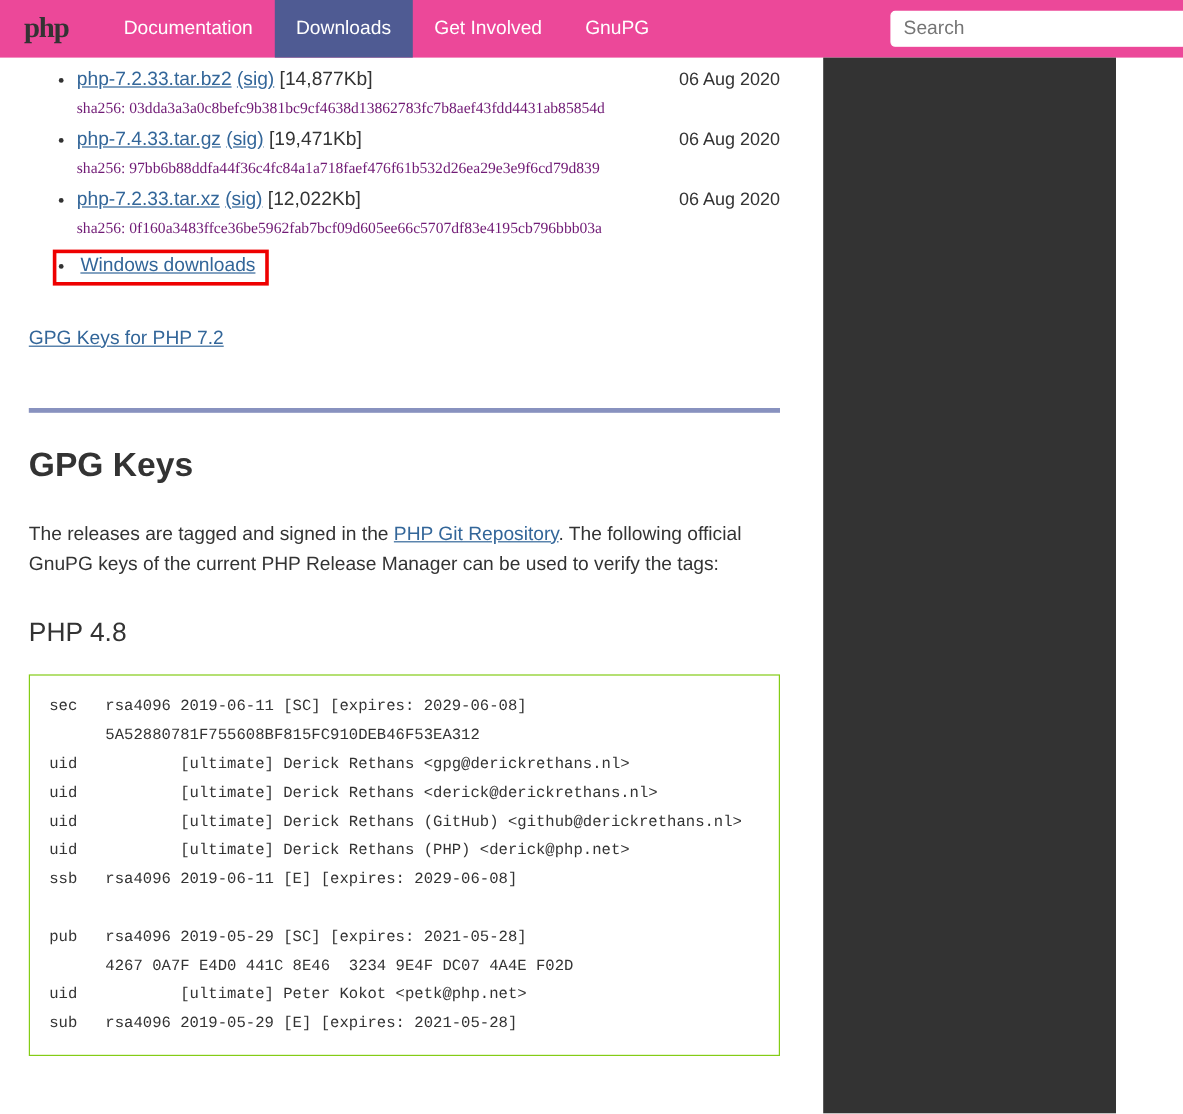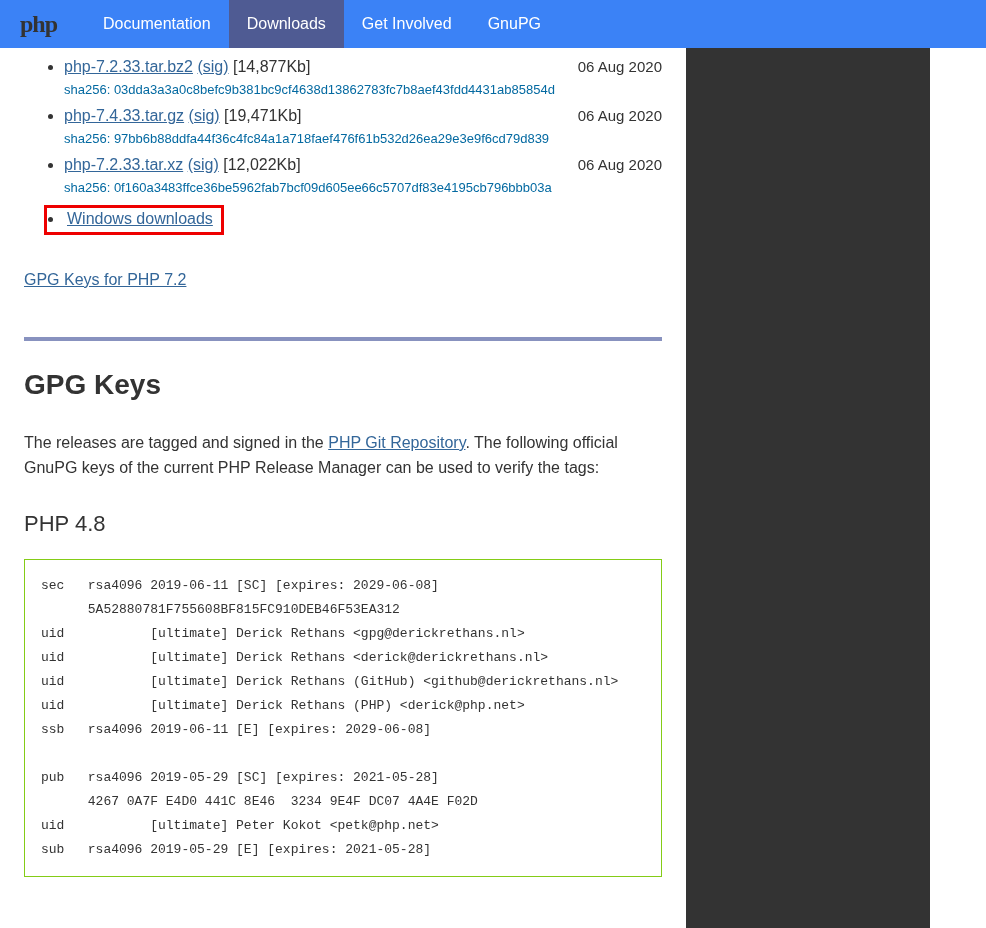--- a/index.html
+++ b/index.html
@@ -4,21 +4,21 @@
   <style>
     * { margin: 0; padding: 0; box-sizing: border-box; }
     body {
       font-family: "Helvetica Neue", Helvetica, Arial, sans-serif;
       font-size: 16px;
       color: #333;
       background: #fff;
       width: 986px;
     }
     .topnav {
-      background: #3b82f6;
+      background: #ec4899;
       height: 48px;
       display: flex;
       align-items: center;
       padding: 0 0 0 20px;
     }
     .logo {
       font-family: Georgia, serif;
       font-weight: bold;
       font-size: 24px;
       color: #333;
@@ -49,21 +49,21 @@
       padding: 4px 10px;
       font-size: 16px;
       color: #777;
       outline: none;
     }
     .page-wrap {
       display: flex;
     }
     .main-col {
       width: 686px;
-      padding: 10px 0 0 0;
+      padding: 10px 12px 0 0;
     }
     .content {
       padding: 0 24px 30px 24px;
     }
     .sidebar {
       width: 244px;
       background: #333;
       min-height: 880px;
     }
     ul.files {
@@ -86,23 +86,23 @@
       white-space: nowrap;
       text-align: right;
       margin-left: 40px;
     }
     a.link {
       color: #369;
       text-decoration: underline;
     }
     .size { color: #333; }
     .sha {
-      font-family: Liberation Sans, sans-serif;
+      font-family: Liberation Serif, serif;
       font-size: 13px;
-      color: #0369a1;
+      color: #701a75;
       margin-top: 6px;
       margin-bottom: 10px;
     }
     .highlight-box {
       border: 3px solid #e00;
       display: inline-block;
       padding: 2px 8px 4px 0;
       margin-left: -20px;
       padding-left: 20px;
     }
@@ -146,20 +146,23 @@
   </style>
 </head>
 <body>
 
 <div class="topnav">
   <div class="logo">php</div>
   <div class="nav-item">Documentation</div>
   <div class="nav-item active">Downloads</div>
   <div class="nav-item">Get Involved</div>
   <div class="nav-item">GnuPG</div>
+  <div class="search-wrap">
+    <input class="search-input" type="text" placeholder="Search" style="">
+  </div>
 </div>
 
 <div class="page-wrap">
   <div class="main-col">
     <div class="content">
 
       <ul class="files">
         <li>
           <div class="file-row">
             <span class="file-left">

